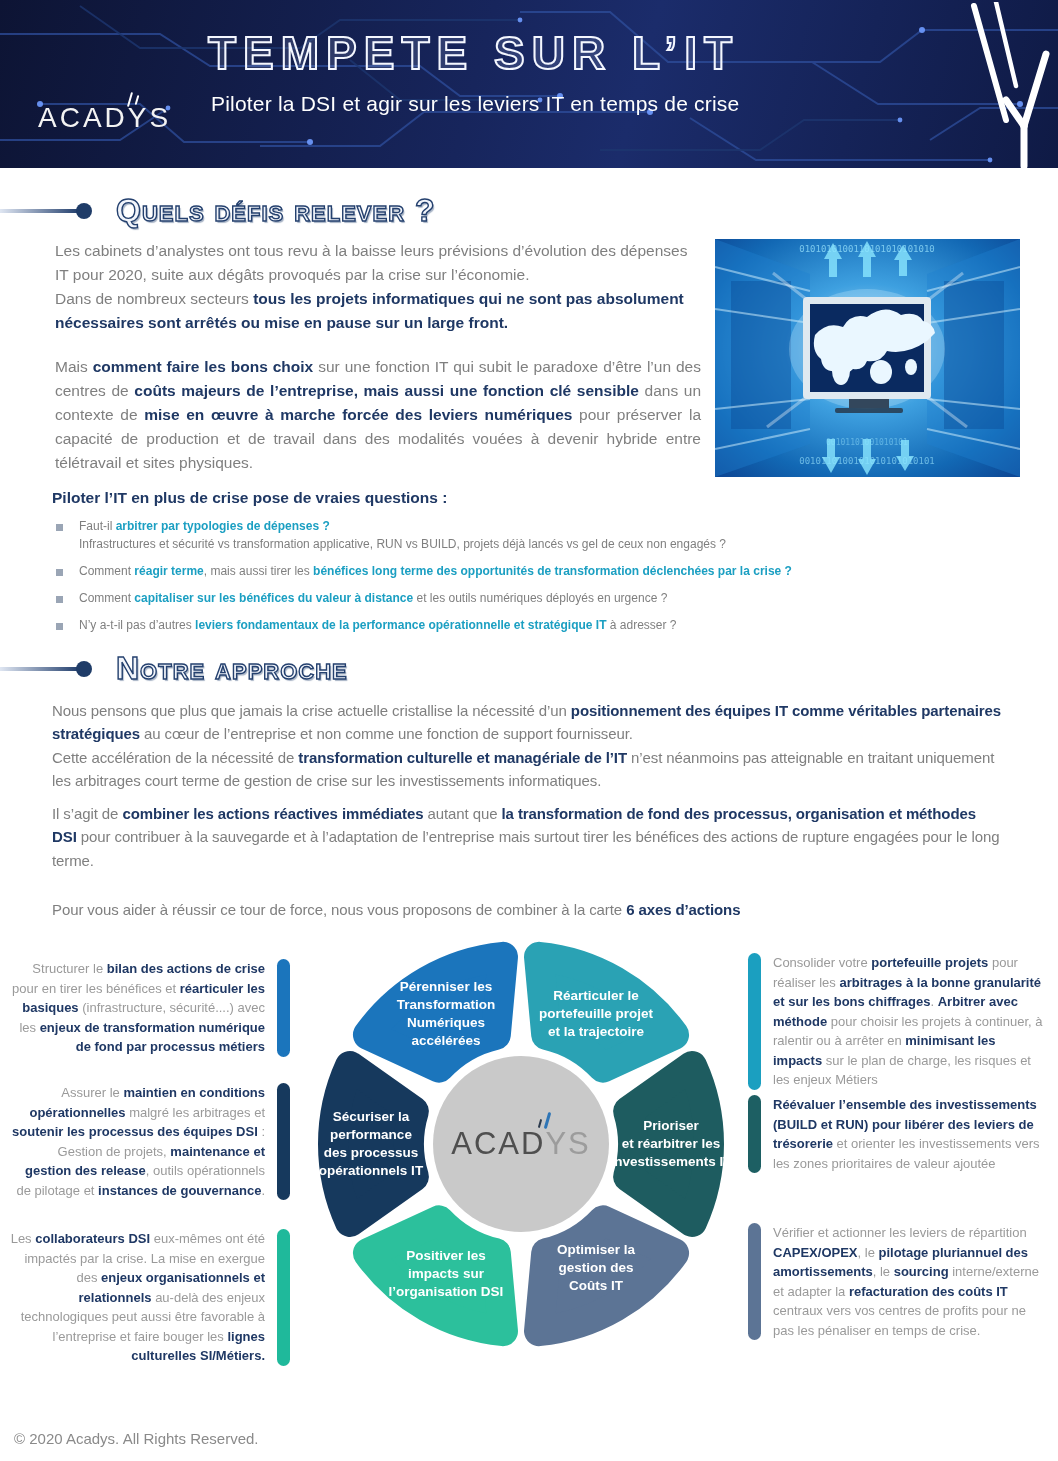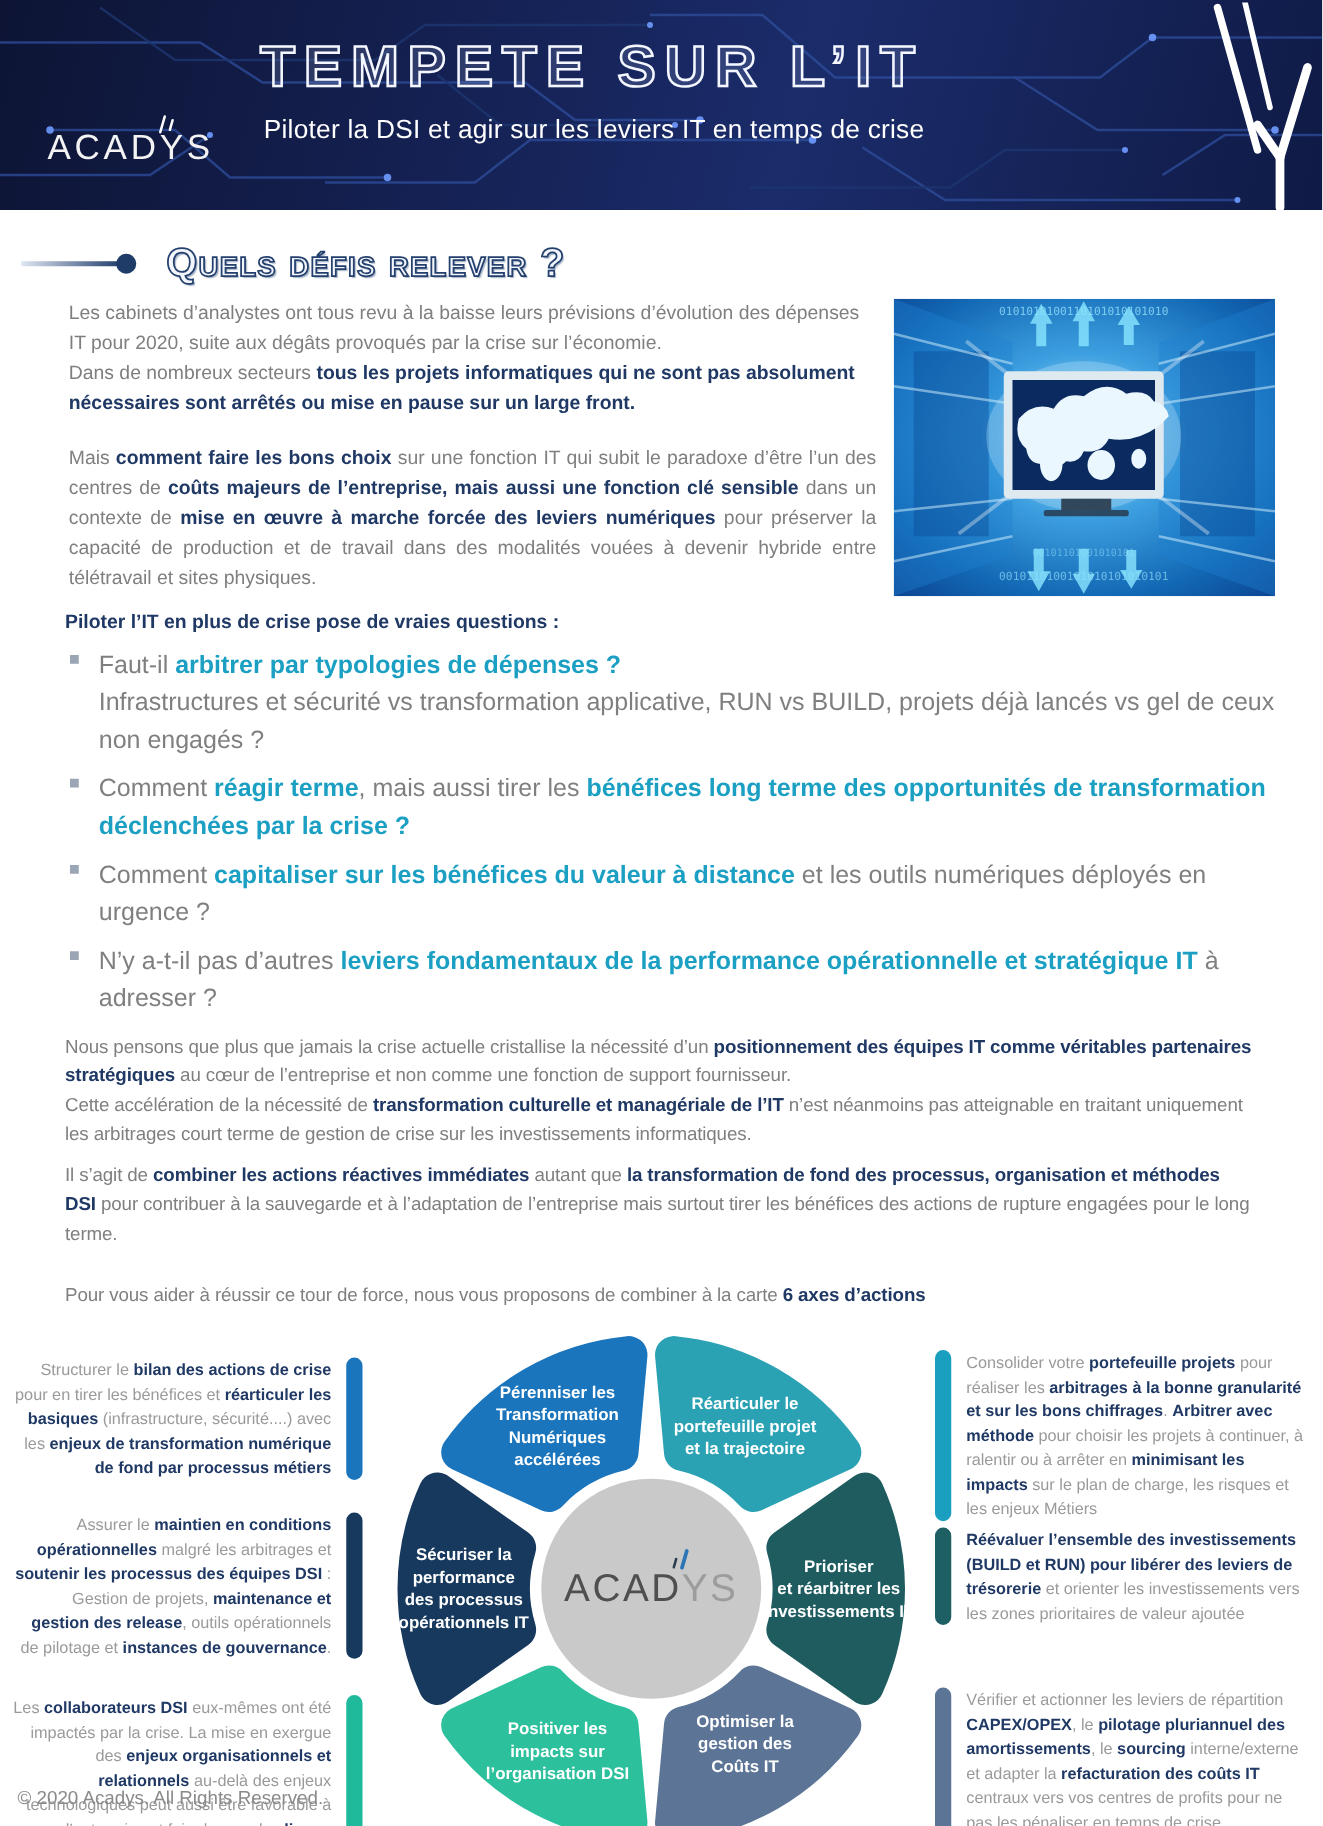--- a/index.html
+++ b/index.html
@@ -13,41 +13,41 @@
     color:rgba(205,220,255,0.14);-webkit-text-stroke:2px #f4f7ff;white-space:nowrap;}
   .hdr-sub{position:absolute;left:211px;top:92px;font-size:21px;color:#fefefe;letter-spacing:.2px;white-space:nowrap;}
   .hdr-logo{position:absolute;left:38px;top:102px;color:#f3f3f3;font-size:28px;letter-spacing:3px;font-weight:normal;}
   .logo-mark{position:absolute;right:30px;top:-10px;width:14px;height:16px;}
   .logo-mark i{position:absolute;display:block;background:#fff;border-radius:2px;}
   .logo-mark .m1{width:2px;height:15px;left:2px;top:0;transform:rotate(16deg);}
   .logo-mark .m2{width:2px;height:10px;left:9px;top:3px;transform:rotate(16deg);}
   .hdr-glyph{position:absolute;right:8px;top:2px;}
 
   
-  .sec-row{display:flex;align-items:center;padding-left:17px;}
+  .sec-row{display:flex;align-items:center;}
   .marker{display:flex;align-items:center;width:96px;flex:none;}
   .marker .line{height:4px;width:78px;background:linear-gradient(to right,#dfe6f2,#24406e);}
   .marker .dot{width:16px;height:16px;border-radius:50%;background:#1f3c68;margin-left:-2px;}
   .sec-title{margin-left:20px;font-variant:small-caps;font-weight:bold;font-size:32px;letter-spacing:1px;
     color:#f2f5fb;-webkit-text-stroke:1.4px #24406e;text-shadow:1.5px 1.5px 1px rgba(36,64,110,.4);}
 
   
   .defis{margin:10px 38px 0 55px;}
   .photo{float:right;width:305px;height:238px;margin:0 0 8px 14px;}
   .para{font-size:15.5px;line-height:1.55;color:#7f7f7f;white-space:pre-line;}
   .para.just{text-align:justify;}
   .p2{margin-top:20px;}
   .run-g{color:#7f7f7f;}
   .run-b{color:#1f3864;font-weight:bold;}
   .run-t{color:#1b9fc2;font-weight:bold;}
 
   .questions{clear:both;margin:14px 20px 0 52px;}
   .q-head{font-size:15.5px;font-weight:bold;color:#1f3864;}
   ul.q-list{list-style:none;margin:10px 0 0 0;padding:0;}
-  ul.q-list li{display:flex;margin-bottom:9px;font-size:20px;line-height:1.5;}
+  ul.q-list li{display:flex;margin-bottom:9px;font-size:12px;line-height:1.5;}
   .sq{flex:none;width:7px;height:7px;background:#9aa5b5;margin:7px 16px 0 4px;}
   .q-sub{color:#7f7f7f;}
 
   
   .approche{margin:12px 55px 0 52px;}
   .apara{font-size:15px;line-height:1.55;color:#8a8a8a;white-space:pre-line;letter-spacing:-0.1px;}
   .ap2{margin-top:10px;}
   .ap3{margin-top:26px;}
 
   
@@ -230,20 +230,27 @@
       </li>
       <li>
         <span class="sq"></span>
         <div class="bl">
             <div><span class="run-g">N’y a-t-il pas d’autres </span><span class="run-t">leviers fondamentaux de la performance opérationnelle et stratégique IT</span><span class="run-g"> à adresser ?</span></div>
           </div>
       </li>
     </ul>
   </div>
 
+  <div class="sec-row" style="margin-top:16px;">
+    <div class="marker">
+        <div class="line"></div>
+        <div class="dot"></div>
+      </div>
+    <div class="sec-title">Notre approche</div>
+  </div>
 
   <div class="approche">
     <div class="apara"><span class="run-g">Nous pensons que plus que jamais la crise actuelle cristallise la nécessité d’un </span><span class="run-b">positionnement des équipes IT comme véritables partenaires stratégiques</span><span class="run-g"> au cœur de l’entreprise et non comme une fonction de support fournisseur.
 Cette accélération de la nécessité de </span><span class="run-b">transformation culturelle et managériale de l’IT</span><span class="run-g"> n’est néanmoins pas atteignable en traitant uniquement les arbitrages court terme de gestion de crise sur les investissements informatiques.</span></div>
     <div class="apara ap2"><span class="run-g">Il s’agit de </span><span class="run-b">combiner les actions réactives immédiates</span><span class="run-g"> autant que </span><span class="run-b">la transformation de fond des processus, organisation et méthodes DSI</span><span class="run-g"> pour contribuer à la sauvegarde et à l’adaptation de l’entreprise mais surtout tirer les bénéfices des actions de rupture engagées pour le long terme.</span></div>
     <div class="apara ap3"><span class="run-g">Pour vous aider à réussir ce tour de force, nous vous proposons de combiner à la carte </span><span class="run-b">6 axes d’actions</span></div>
   </div>
 
   <div class="diagram">
     <div class="flower">

